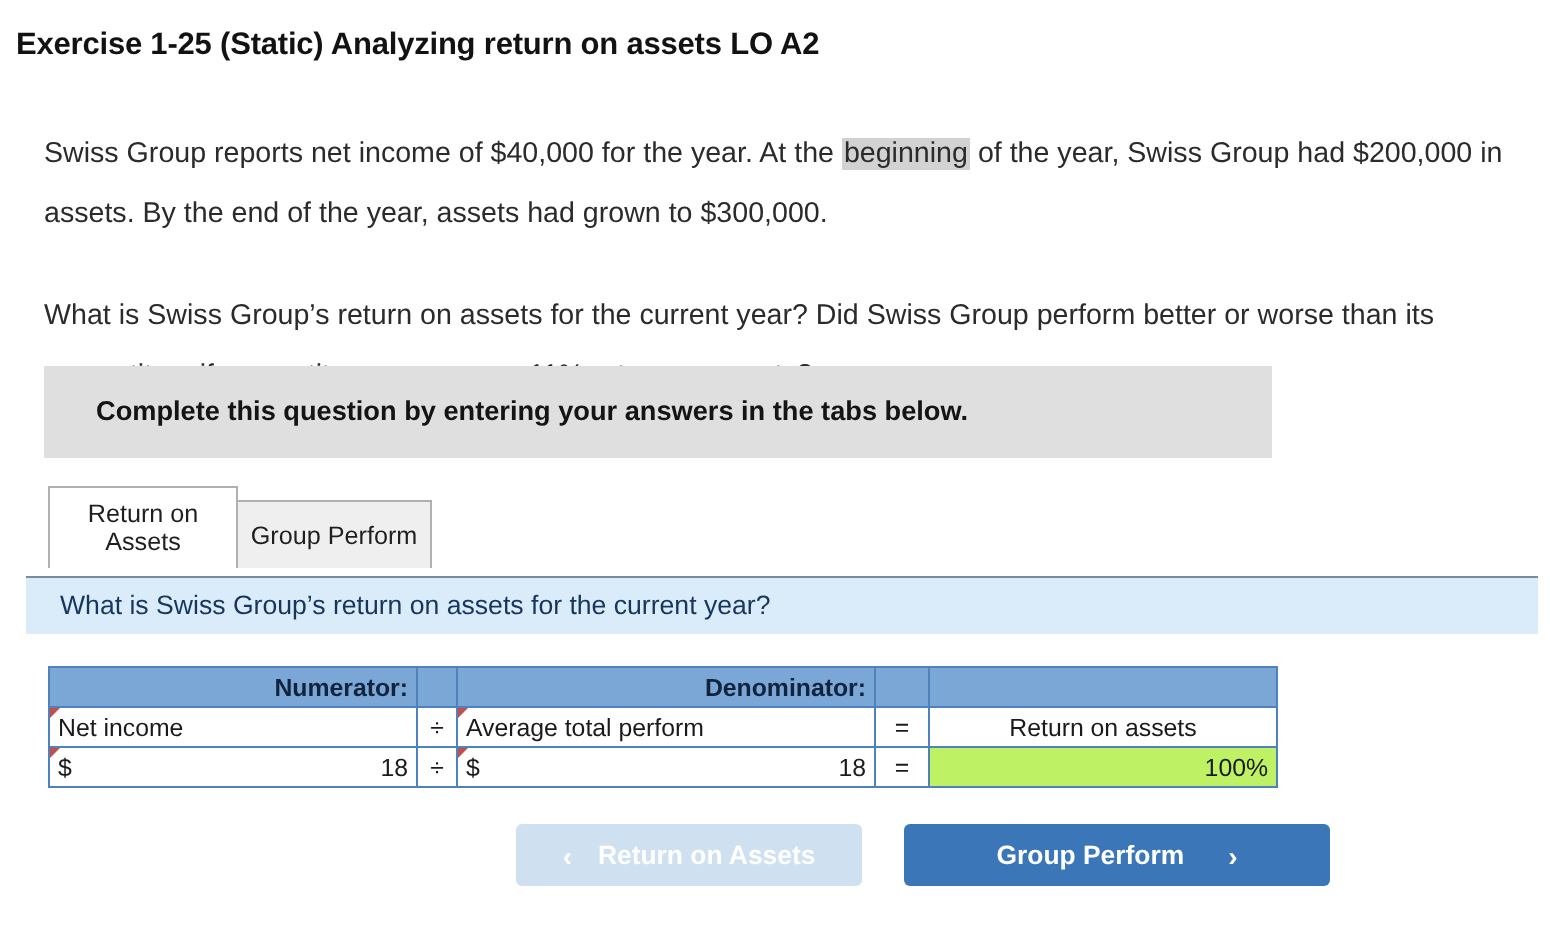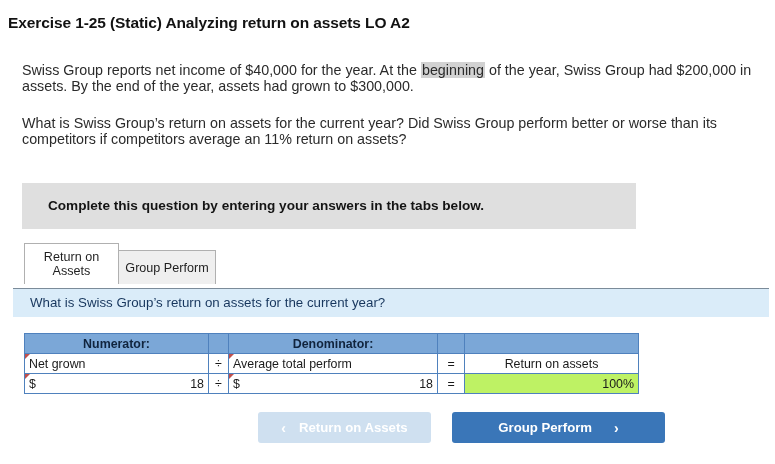--- a/index.html
+++ b/index.html
@@ -28,21 +28,21 @@
     white-space: nowrap;
   }
 
   
   .problem-body {
     position: absolute;
     left: 22px;
     top: 62px;
     width: 742px;
     font-size: 14.3px;
-    line-height: 16px;
+    line-height: 30px;
     color: #2b2b2b;
   }
   .problem-body p {
     margin: 0 0 21px 0;
   }
   .hl {
     background: #d2d2d2;
     padding: 0 1px;
   }
 
@@ -138,21 +138,21 @@
   .col-num    { width: 184px; }
   .col-op     { width: 20px;  }
   .col-den    { width: 209px; }
   .col-eq     { width: 27px;  }
   .col-result { width: 174px; }
 
   .hdr {
     background: #7ba7d7;
     color: #10243e;
     font-weight: bold;
-    text-align: center;
+    text-align: right;
     height: 19px;
   }
   .hdr-blank { background: #7ba7d7; }
 
   .op-cell {
     text-align: center;
     background: #ffffff;
     color: #1a1a1a;
   }
   .lbl-cell {
@@ -262,21 +262,21 @@
   </colgroup>
   <tbody>
     <tr>
       <td class="hdr">Numerator:</td>
       <td class="hdr hdr-blank"></td>
       <td class="hdr">Denominator:</td>
       <td class="hdr hdr-blank"></td>
       <td class="hdr hdr-blank"></td>
     </tr>
     <tr>
-      <td class="lbl-cell input-cell">Net grown</td>
+      <td class="lbl-cell input-cell">Net income</td>
       <td class="op-cell">÷</td>
       <td class="lbl-cell input-cell">Average total perform</td>
       <td class="op-cell">=</td>
       <td class="center-cell">Return on assets</td>
     </tr>
     <tr class="val-row money-row">
       <td class="input-cell">
         <span class="dollar">$</span>
         <span class="amount">18</span>
       </td>

